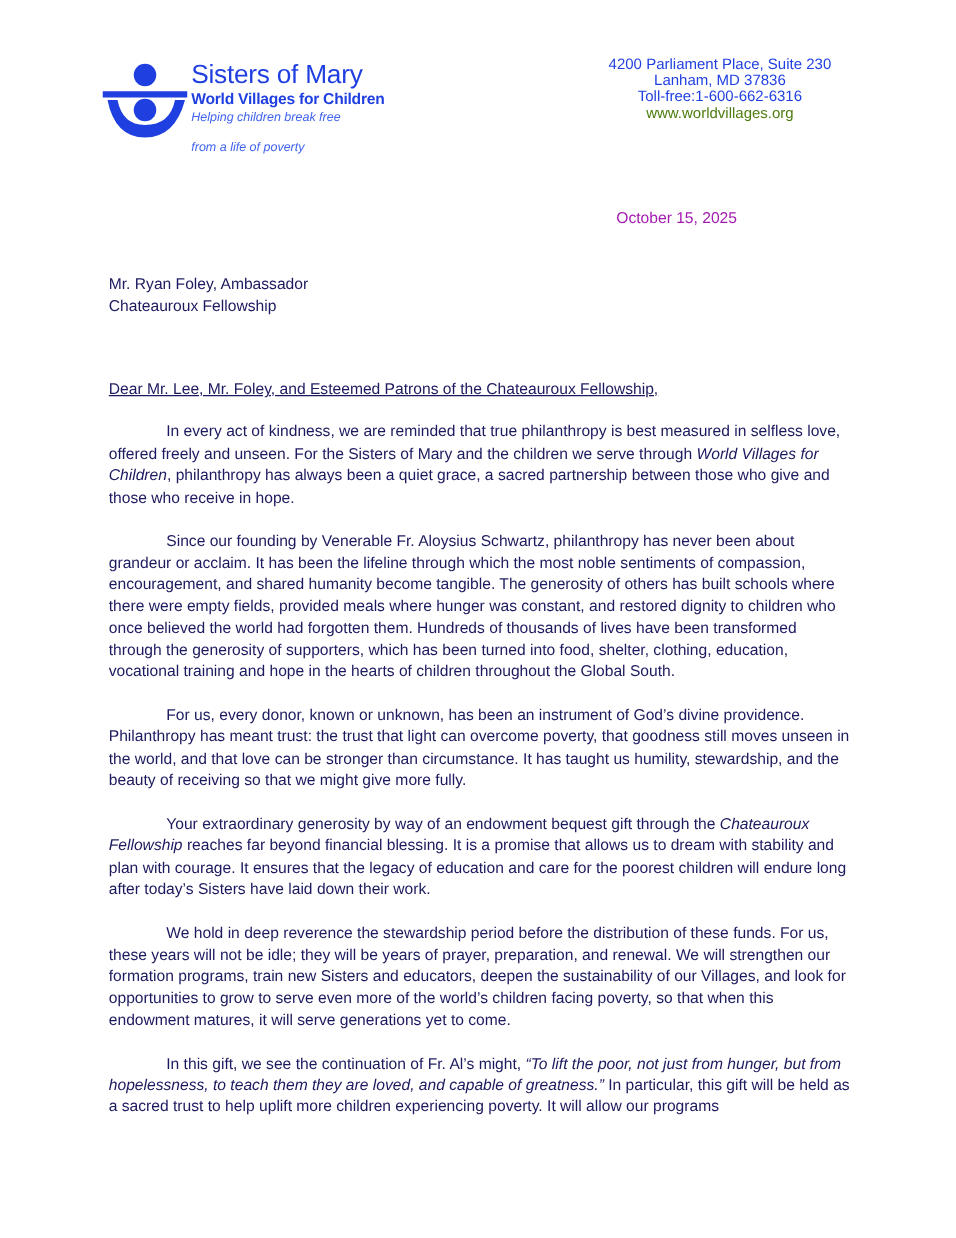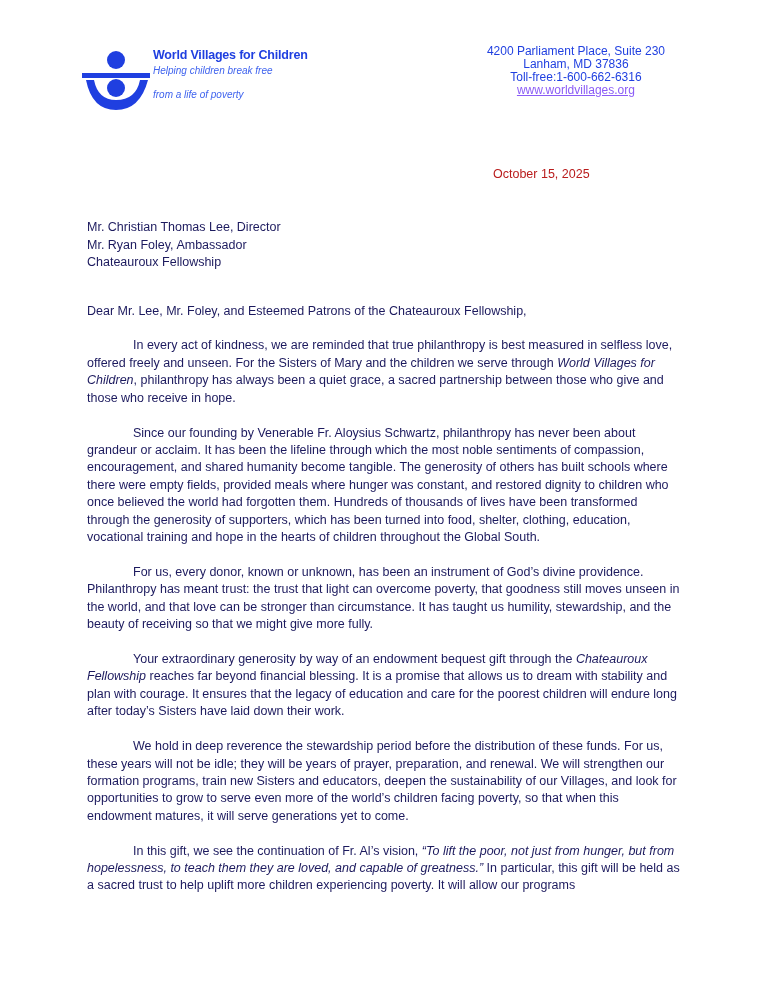--- a/index.html
+++ b/index.html
@@ -5,68 +5,68 @@
   html, body { margin: 0; padding: 0; background: #ffffff; }
   body { width: 765px; height: 990px; position: relative; overflow: hidden;
          font-family: "Liberation Sans", "DejaVu Sans", sans-serif; color: #1c1a5e; }
   .logo { position: absolute; left: 82px; top: 50px; width: 68px; height: 62px; }
   .brand { position: absolute; left: 153px; top: 48px; color: #1f3fe0; }
   .brand-name { font-size: 21px; line-height: 24px; letter-spacing: -0.2px; }
   .brand-sub { font-size: 12.5px; line-height: 14px; font-weight: bold; margin-top: 0px; letter-spacing: -0.2px; }
   .brand-tag { font-size: 10px; line-height: 12px; font-style: italic; color: #3f63ee; margin-top: 3px; }
   .contact { position: absolute; right: 100px; top: 45px; text-align: center; color: #1f3fe0;
              font-size: 12px; line-height: 13px; }
-  .contact a { color: #8b5cf6; text-decoration: underline; }
-  .date { position: absolute; left: 493px; top: 167px; font-size: 12.5px; color: #b91c1c; }
+  .contact a { color: #4d7c0f; }
+  .date { position: absolute; left: 493px; top: 167px; font-size: 12.5px; color: #a21caf; }
   .recipients { position: absolute; left: 87px; top: 219px; font-size: 12.5px; line-height: 17.5px; }
   .letter { position: absolute; left: 87px; top: 303px; width: 595px; font-size: 12.5px; line-height: 17.4px; color: #1c1a5e; }
-  .salutation { margin: 0 0 17px 0; }
+  .salutation { margin: 0 0 17px 0; text-decoration: underline; }
   .para { margin: 0 0 17.5px 0; text-indent: 46px; text-align: left; }
   .para em { font-style: italic; }
 </style>
 </head>
 <body>
 
 <div class="logo">
   <svg width="68" height="62" viewBox="0 0 68 62">
     <circle cx="34" cy="10" r="9" fill="#1f3fe0"></circle>
     <rect x="0" y="23" width="68" height="5" fill="#1f3fe0"></rect>
     <path d="M4 30 Q10 60 34 60 Q58 60 66 30 L58 30 Q54 50 34 50 Q16 50 12 30 Z" fill="#1f3fe0"></path>
     <circle cx="34" cy="38" r="9" fill="#1f3fe0"></circle>
   </svg>
 </div>
 
 <div class="brand">
+  <div class="brand-name">Sisters of Mary</div>
   <div class="brand-sub">World Villages for Children</div>
   <div class="brand-tag">Helping children break free</div>
   <div class="brand-tag" style="margin-top:12px">from a life of poverty</div>
 </div>
 
 <div class="contact">
   <div>4200 Parliament Place, Suite 230</div>
   <div>Lanham, MD 37836</div>
   <div>Toll-free:1-600-662-6316</div>
   <div><a>www.worldvillages.org</a></div>
 </div>
 
 <div class="date">October 15, 2025</div>
 
 <div class="recipients">
-  <div>Mr. Christian Thomas Lee, Director</div>
   <div>Mr. Ryan Foley, Ambassador</div>
   <div>Chateauroux Fellowship</div>
 </div>
 
 <div class="letter">
   <p class="salutation">Dear Mr. Lee, Mr. Foley, and Esteemed Patrons of the Chateauroux Fellowship,</p>
 
   <p class="para"><span>In every act of kindness, we are reminded that true philanthropy is best measured in selfless love, offered freely and unseen. For the Sisters of Mary and the children we serve through </span><em>World Villages for Children</em><span>, philanthropy has always been a quiet grace, a sacred partnership between those who give and those who receive in hope.</span></p>
 
   <p class="para"><span>Since our founding by Venerable Fr. Aloysius Schwartz, philanthropy has never been about grandeur or acclaim. It has been the lifeline through which the most noble sentiments of compassion, encouragement, and shared humanity become tangible. The generosity of others has built schools where there were empty fields, provided meals where hunger was constant, and restored dignity to children who once believed the world had forgotten them. Hundreds of thousands of lives have been transformed through the generosity of supporters, which has been turned into food, shelter, clothing, education, vocational training and hope in the hearts of children throughout the Global South.</span><em></em><span></span></p>
 
   <p class="para"><span>For us, every donor, known or unknown, has been an instrument of God’s divine providence. Philanthropy has meant trust: the trust that light can overcome poverty, that goodness still moves unseen in the world, and that love can be stronger than circumstance. It has taught us humility, stewardship, and the beauty of receiving so that we might give more fully.</span><em></em><span></span></p>
 
   <p class="para"><span>Your extraordinary generosity by way of an endowment bequest gift through the </span><em>Chateauroux Fellowship</em><span> reaches far beyond financial blessing. It is a promise that allows us to dream with stability and plan with courage. It ensures that the legacy of education and care for the poorest children will endure long after today’s Sisters have laid down their work.</span></p>
 
   <p class="para"><span>We hold in deep reverence the stewardship period before the distribution of these funds. For us, these years will not be idle; they will be years of prayer, preparation, and renewal. We will strengthen our formation programs, train new Sisters and educators, deepen the sustainability of our Villages, and look for opportunities to grow to serve even more of the world’s children facing poverty, so that when this endowment matures, it will serve generations yet to come.</span><em></em><span></span></p>
 
-  <p class="para"><span>In this gift, we see the continuation of Fr. Al’s vision, </span><em>“To lift the poor, not just from hunger, but from hopelessness, to teach them they are loved, and capable of greatness.”</em><span> In particular, this gift will be held as a sacred trust to help uplift more children experiencing poverty. It will allow our programs</span></p>
+  <p class="para"><span>In this gift, we see the continuation of Fr. Al’s might, </span><em>“To lift the poor, not just from hunger, but from hopelessness, to teach them they are loved, and capable of greatness.”</em><span> In particular, this gift will be held as a sacred trust to help uplift more children experiencing poverty. It will allow our programs</span></p>
 </div>
 
 </body></html>

